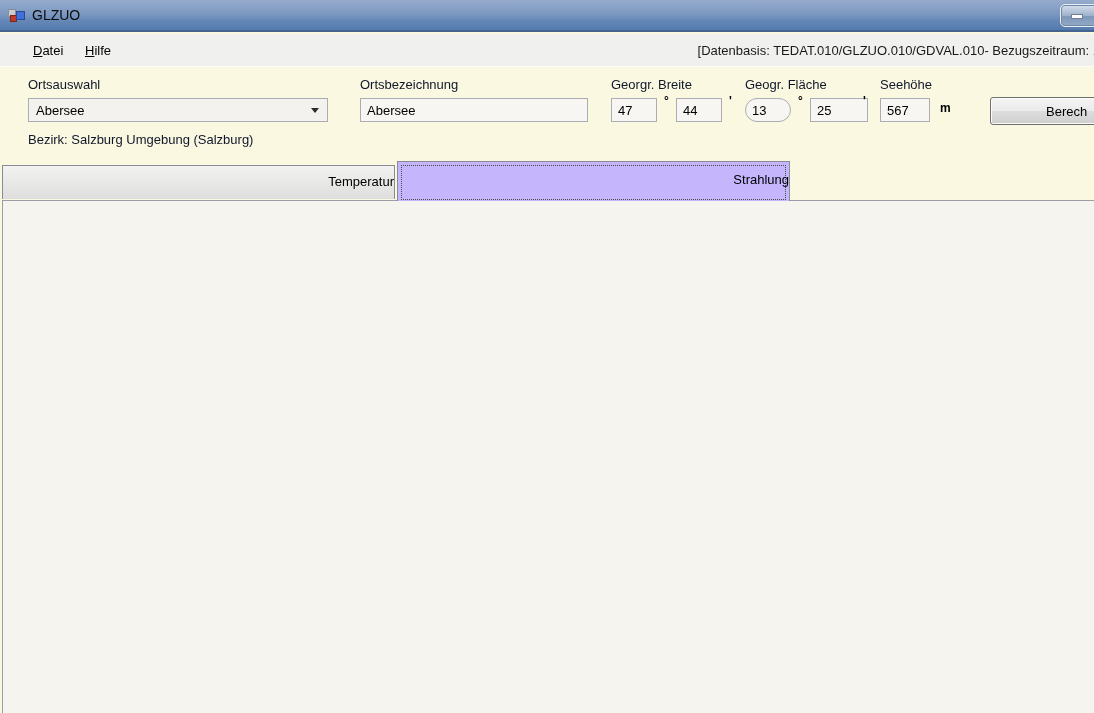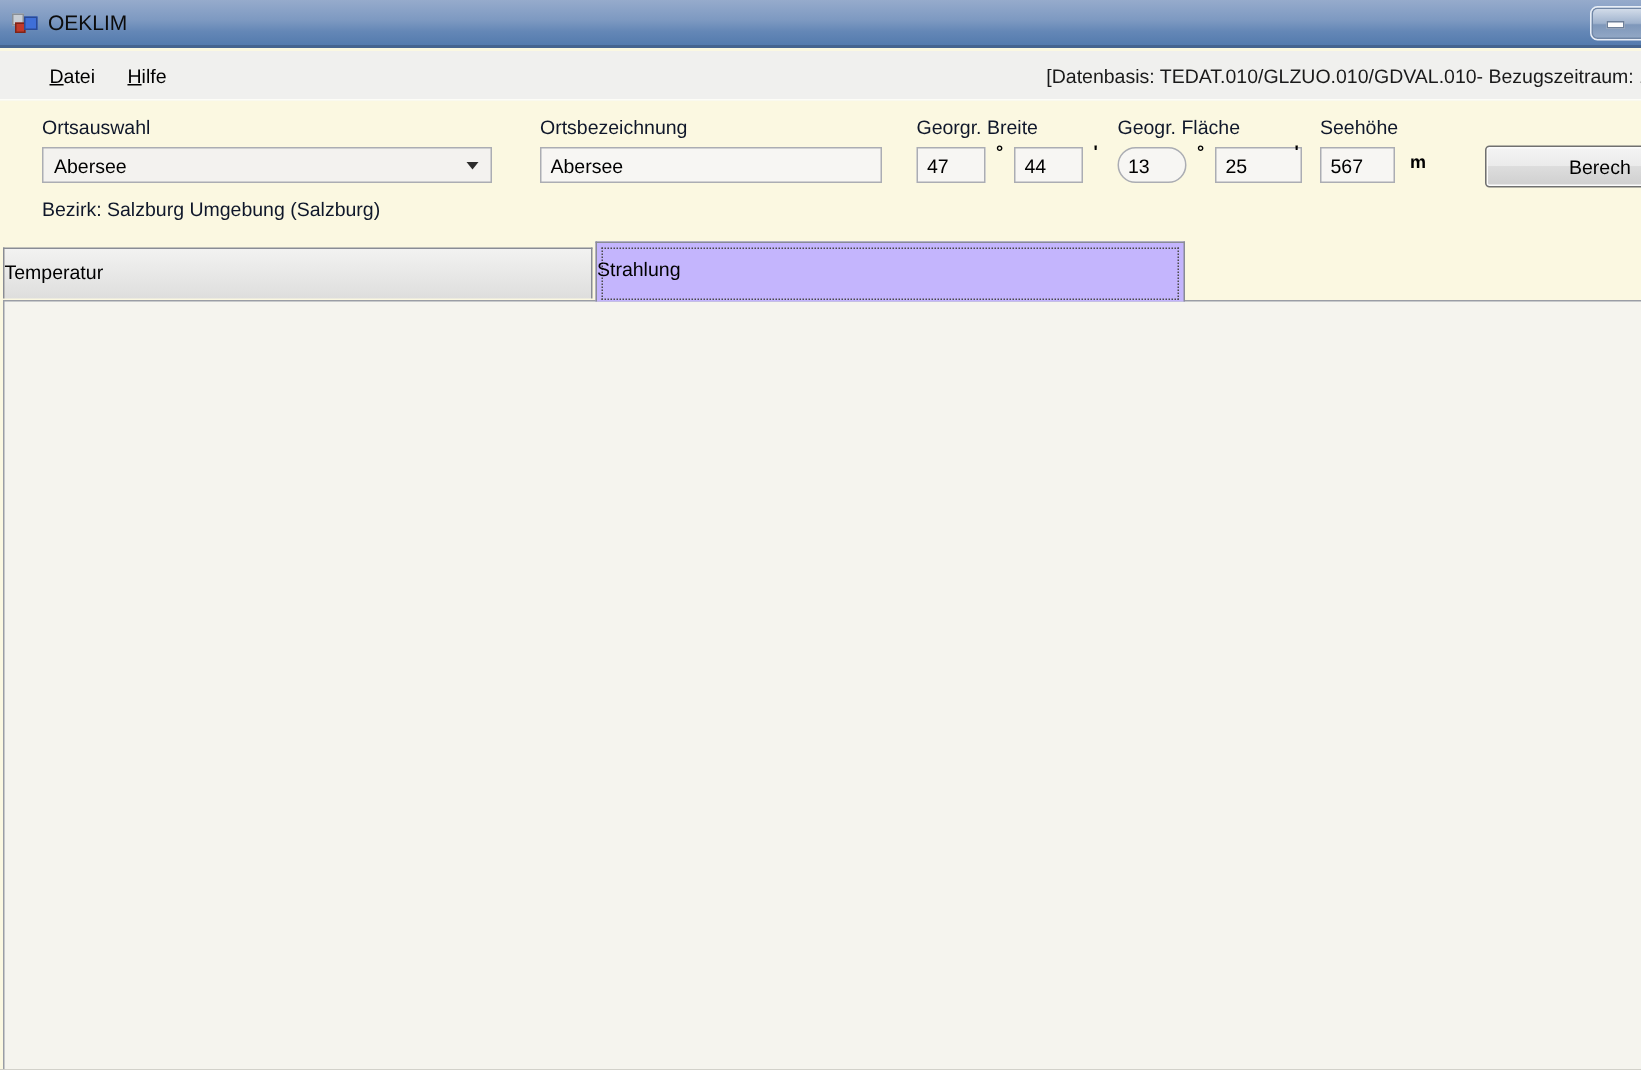--- a/index.html
+++ b/index.html
@@ -38,21 +38,21 @@
   .combo .arrow { position:absolute; right:8px; top:9px; width:0; height:0;
     border-left:4px solid transparent; border-right:4px solid transparent; border-top:5px solid #2c2c2c; }
   .unit { position:absolute; font-weight:bold; font-size:12px; }
 
   .btn { position:absolute; border:1px solid #707070; border-radius:3px; text-align:left;
     background:linear-gradient(180deg,#f4f4f4 0%,#ebebeb 49%,#dddddd 50%,#cfcfcf 100%);
     font-family:"Liberation Sans", sans-serif; font-size:13px; color:#000; box-shadow:inset 0 0 0 1px #fbfbfb; }
 
   
   .tab { position:absolute; top:165px; height:34px; background:linear-gradient(180deg,#f2f2f1,#dededd);
-    border:1px solid #898c95; border-bottom:none; text-align:left; line-height:32px; }
+    border:1px solid #898c95; border-bottom:none; text-align:right; line-height:32px; }
   .tab.inactive { left:2px; width:393px; }
   .tab.active { left:397px; top:161px; width:393px; height:40px; background:#c4b5fd; z-index:3;
     border:1px solid #898c95; border-bottom:none; line-height:36px; }
   .tab.active .focusbox { position:absolute; left:3px; top:3px; right:3px; bottom:1px; border:1px dotted #4a4a4a; }
   .tab .tablabel { position:relative; z-index:1; }
 
   
   .panel { position:absolute; left:2px; top:200px; width:1092px; height:513px; background:#f5f4ee;
     border-left:1px solid #9a9da5; border-top:1px solid #9a9da5; z-index:1; }
 
@@ -85,21 +85,21 @@
 <body>
 
 <div class="window">
 
   <div class="titlebar">
     <span class="app-icon">
       <span class="sq1"></span>
       <span class="sq2"></span>
       <span class="sq3"></span>
     </span>
-    <span class="win-title">OEKLIM</span>
+    <span class="win-title">GLZUO</span>
     <span class="win-ctrl">
         <span class="glyph"></span>
       </span>
   </div>
 
   <div class="menubar">
     <span class="menu-item"><span class="ul">D</span><span>atei</span></span>
     <span class="menu-item"><span class="ul">H</span><span>ilfe</span></span>
     <span class="menu-status">[Datenbasis: TEDAT.010/GLZUO.010/GDVAL.010- Bezugszeitraum: 1</span>
   </div>

